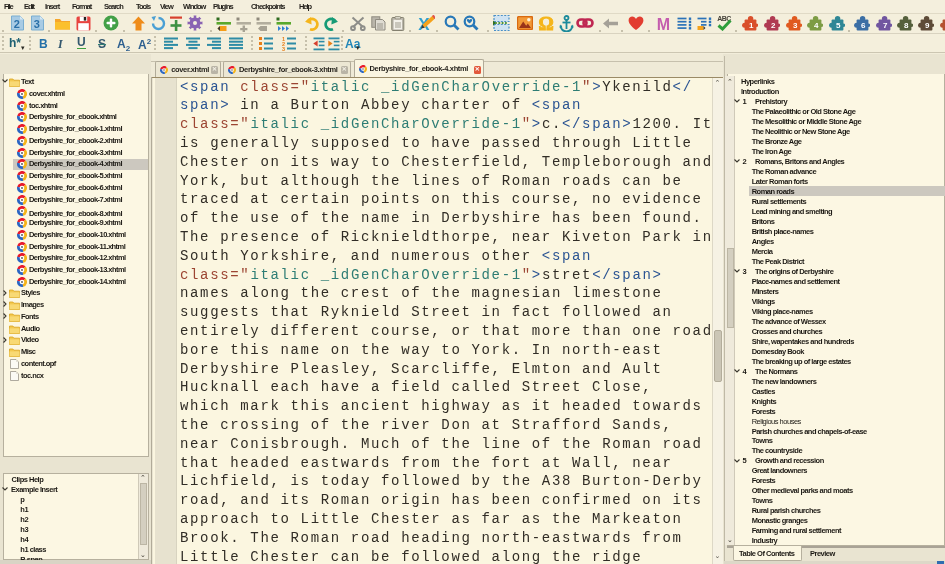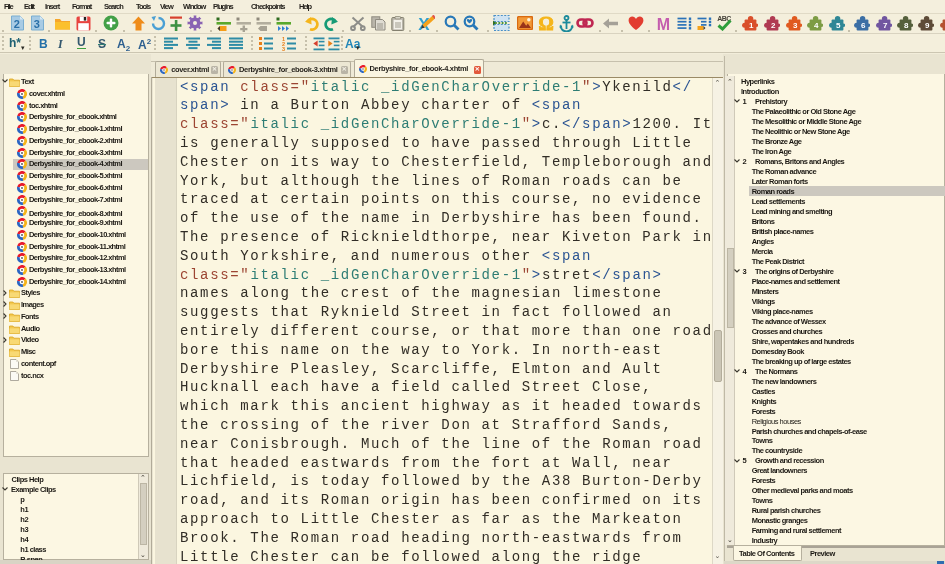--- a/index.html
+++ b/index.html
@@ -678,21 +678,21 @@
 <div class="abs" style="left:21px;top:370.5px;font-size:7.5px;letter-spacing:-0.55px;font-weight:600;color:#1c1914;white-space:nowrap">toc.ncx</div>
 <div class="hdrbar" style="left:3px;top:459px;width:146px;height:14px;font-size:8px;letter-spacing:-0.3px;font-weight:700;padding:2px 0 0 4px;">Clips<svg style="position:absolute;right:16px;top:2px" width="8" height="8" viewBox="0 0 8 8">
       <rect x="0.8" y="2.6" width="4.6" height="4.6" fill="none" stroke="#2e2b25" stroke-width="1.1"></rect>
       <rect x="2.8" y="0.8" width="4.6" height="4.6" fill="none" stroke="#2e2b25" stroke-width="1.1"></rect>
     </svg><span style="position:absolute;right:5px;top:0.5px;font-size:8px;font-weight:700;color:#2e2b25">✕</span></div>
 <div class="abs" style="left:3px;top:473px;width:146px;height:87px;background:#fcf7e3;border:1px solid #b6b09e;"></div>
 <div class="abs" style="left:11.6px;top:474.8px;font-size:7.5px;letter-spacing:-0.5px;font-weight:600;color:#1c1914">Clips Help</div>
 <svg class="abs" style="left:2px;top:486.9px" width="6" height="4" viewBox="0 0 6 4">
     <path d="M0.5 0.5 L3 3 L5.5 0.5" fill="none" stroke="#3c3930" stroke-width="1.1"></path>
   </svg>
-<div class="abs" style="left:11px;top:484.9px;font-size:7.5px;letter-spacing:-0.5px;font-weight:700;color:#1c1914">Example Clips</div>
+<div class="abs" style="left:11px;top:484.9px;font-size:7.5px;letter-spacing:-0.5px;font-weight:700;color:#1c1914">Example Insert</div>
 <div class="abs" style="left:20.3px;top:494.9px;font-size:7.5px;letter-spacing:-0.5px;font-weight:600;color:#1c1914">p</div>
 <div class="abs" style="left:20.3px;top:505.0px;font-size:7.5px;letter-spacing:-0.5px;font-weight:600;color:#1c1914">h1</div>
 <div class="abs" style="left:20.3px;top:515.0px;font-size:7.5px;letter-spacing:-0.5px;font-weight:600;color:#1c1914">h2</div>
 <div class="abs" style="left:20.3px;top:525.1px;font-size:7.5px;letter-spacing:-0.5px;font-weight:600;color:#1c1914">h3</div>
 <div class="abs" style="left:20.3px;top:535.2px;font-size:7.5px;letter-spacing:-0.5px;font-weight:600;color:#1c1914">h4</div>
 <div class="abs" style="left:20.3px;top:545.2px;font-size:7.5px;letter-spacing:-0.5px;font-weight:600;color:#1c1914">h1 class</div>
 <div class="abs" style="left:20.3px;top:555.3px;font-size:7.5px;letter-spacing:-0.5px;font-weight:600;color:#1c1914">B span</div>
 <div class="abs" style="left:138px;top:474px;width:10px;height:85px;background:#efeadb;border-left:1px solid #cfc9b8"></div>
 <div class="abs" style="left:140px;top:474px;font-size:7px;color:#3a362e">⌃</div>
 <div class="abs" style="left:140px;top:551px;font-size:7px;color:#3a362e">⌄</div>
@@ -760,21 +760,21 @@
 <div class="abs" style="left:751.7px;top:146.7px;font-size:7.5px;letter-spacing:-0.5px;font-weight:600;color:#1c1914;white-space:nowrap">The Iron Age</div>
 <svg class="abs" style="left:734px;top:159.1px" width="6" height="4" viewBox="0 0 6 4">
     <path d="M0.5 0.5 L3 3 L5.5 0.5" fill="none" stroke="#3c3930" stroke-width="1.1"></path>
   </svg>
 <div class="abs" style="left:742.5px;top:156.7px;font-size:7.5px;font-weight:600;color:#1c1914">2</div>
 <div class="abs" style="left:755px;top:156.7px;font-size:7.5px;letter-spacing:-0.5px;font-weight:700;color:#1c1914;white-space:nowrap">Romans, Britons and Angles</div>
 <div class="abs" style="left:751.7px;top:166.7px;font-size:7.5px;letter-spacing:-0.5px;font-weight:600;color:#1c1914;white-space:nowrap">The Roman advance</div>
 <div class="abs" style="left:751.7px;top:176.7px;font-size:7.5px;letter-spacing:-0.5px;font-weight:600;color:#1c1914;white-space:nowrap">Later Roman forts</div>
 <div class="abs" style="left:749px;top:186.1px;width:196px;height:10.0px;background:#ccc8bf"></div>
 <div class="abs" style="left:751.7px;top:186.7px;font-size:7.5px;letter-spacing:-0.5px;font-weight:600;color:#1c1914;white-space:nowrap">Roman roads</div>
-<div class="abs" style="left:751.7px;top:196.7px;font-size:7.5px;letter-spacing:-0.5px;font-weight:600;color:#1c1914;white-space:nowrap">Lead settlements</div>
+<div class="abs" style="left:751.7px;top:196.7px;font-size:7.5px;letter-spacing:-0.5px;font-weight:600;color:#1c1914;white-space:nowrap">Rural settlements</div>
 <div class="abs" style="left:751.7px;top:206.7px;font-size:7.5px;letter-spacing:-0.5px;font-weight:600;color:#1c1914;white-space:nowrap">Lead mining and smelting</div>
 <div class="abs" style="left:751.7px;top:216.7px;font-size:7.5px;letter-spacing:-0.5px;font-weight:600;color:#1c1914;white-space:nowrap">Britons</div>
 <div class="abs" style="left:751.7px;top:226.7px;font-size:7.5px;letter-spacing:-0.5px;font-weight:600;color:#1c1914;white-space:nowrap">British place-names</div>
 <div class="abs" style="left:751.7px;top:236.6px;font-size:7.5px;letter-spacing:-0.5px;font-weight:600;color:#1c1914;white-space:nowrap">Angles</div>
 <div class="abs" style="left:751.7px;top:246.6px;font-size:7.5px;letter-spacing:-0.5px;font-weight:600;color:#1c1914;white-space:nowrap">Mercia</div>
 <div class="abs" style="left:751.7px;top:256.6px;font-size:7.5px;letter-spacing:-0.5px;font-weight:600;color:#1c1914;white-space:nowrap">The Peak District</div>
 <svg class="abs" style="left:734px;top:269.0px" width="6" height="4" viewBox="0 0 6 4">
     <path d="M0.5 0.5 L3 3 L5.5 0.5" fill="none" stroke="#3c3930" stroke-width="1.1"></path>
   </svg>
 <div class="abs" style="left:742.5px;top:266.6px;font-size:7.5px;font-weight:600;color:#1c1914">3</div>

